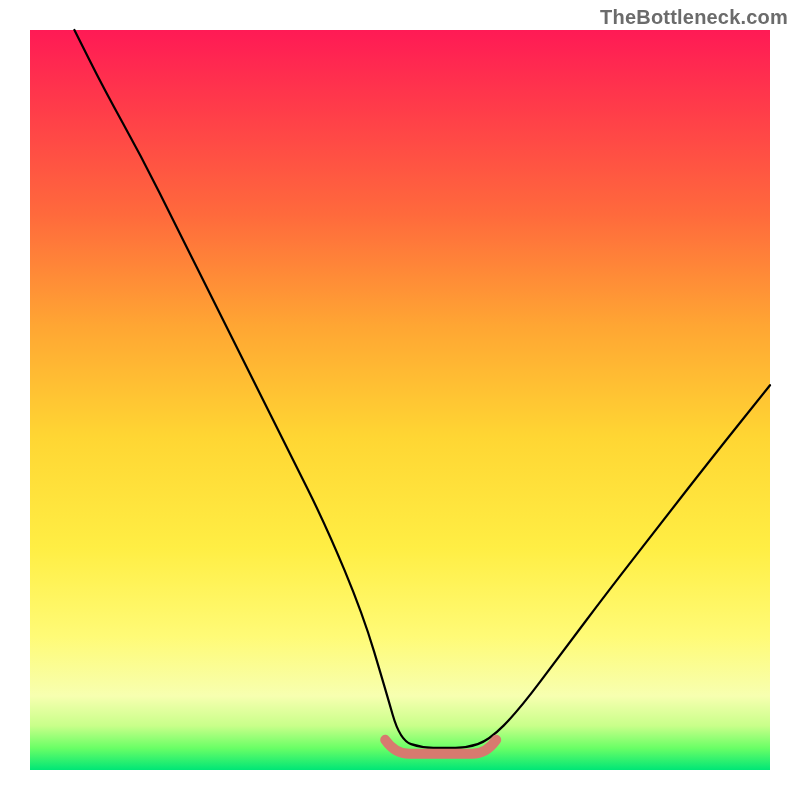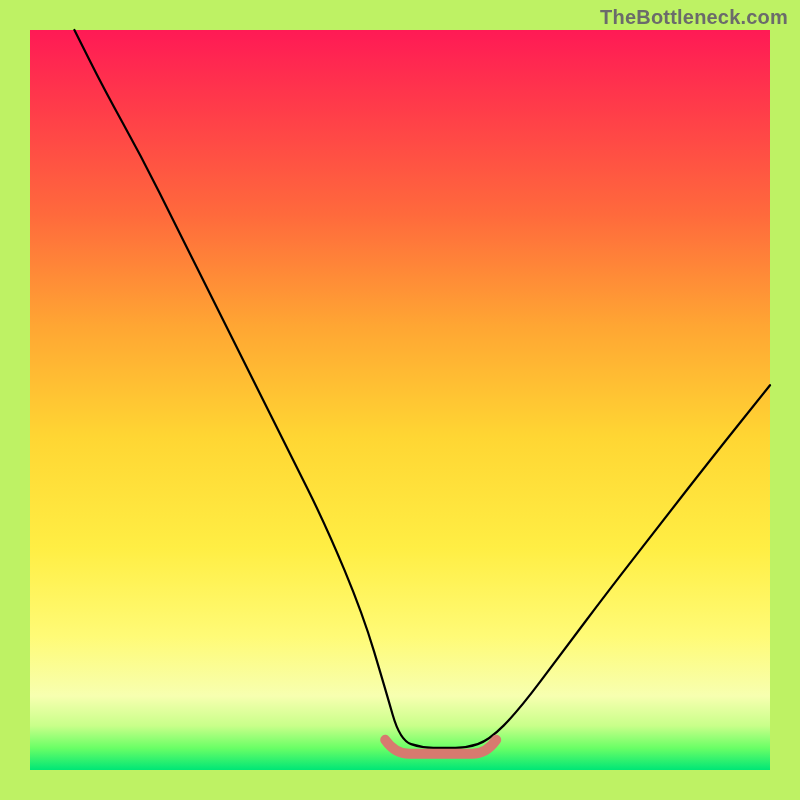--- a/index.html
+++ b/index.html
@@ -8,21 +8,21 @@
     width: 800px;
     height: 800px;
     overflow: hidden;
     background: #000;
     font-family: Arial, Helvetica, sans-serif;
   }
   .frame {
     position: relative;
     width: 800px;
     height: 800px;
-    background: #bef264;
+    background: #ffffff;
   }
   .plot {
     position: absolute;
     left: 30px;
     top: 30px;
     width: 740px;
     height: 740px;
     
     background: linear-gradient(
       to bottom,

